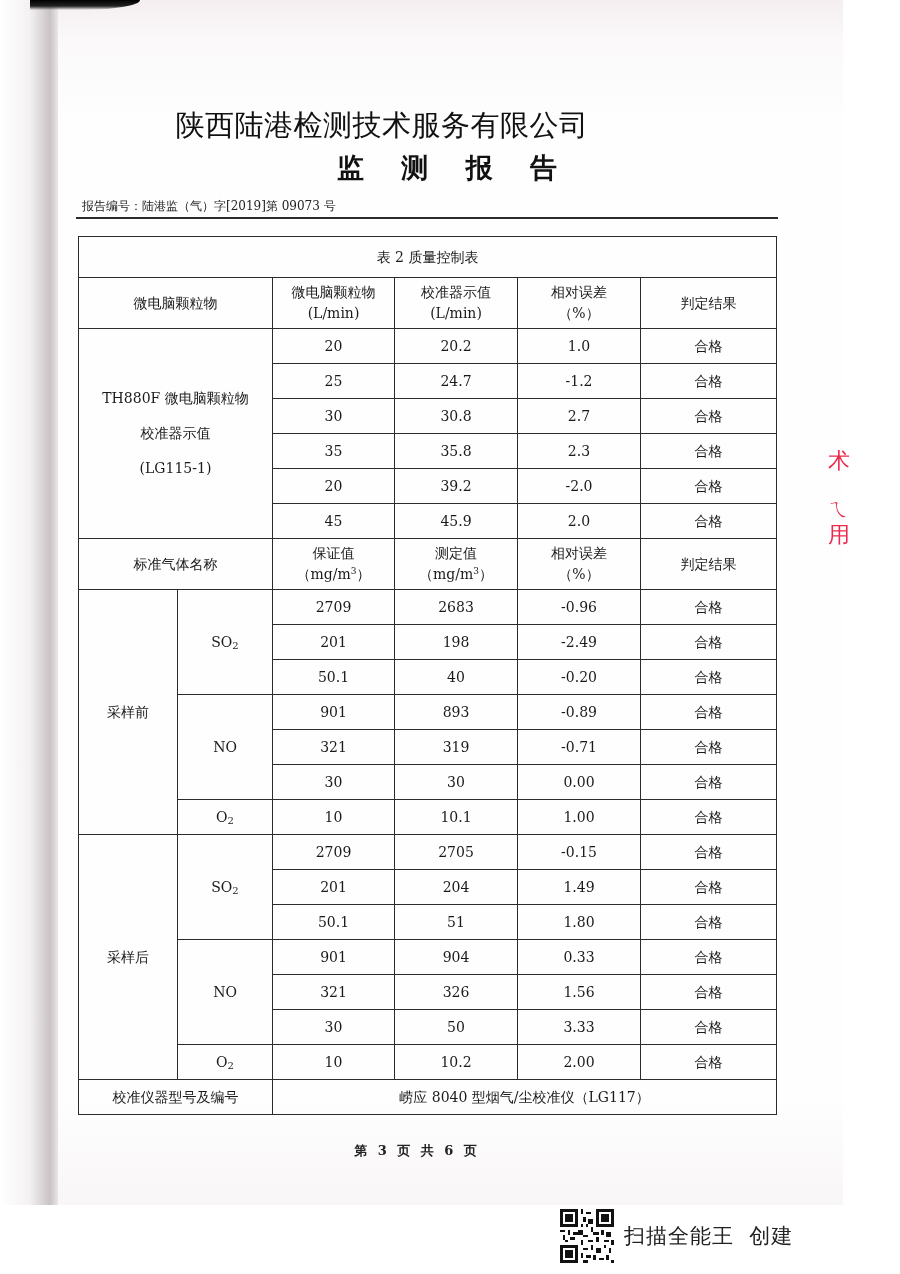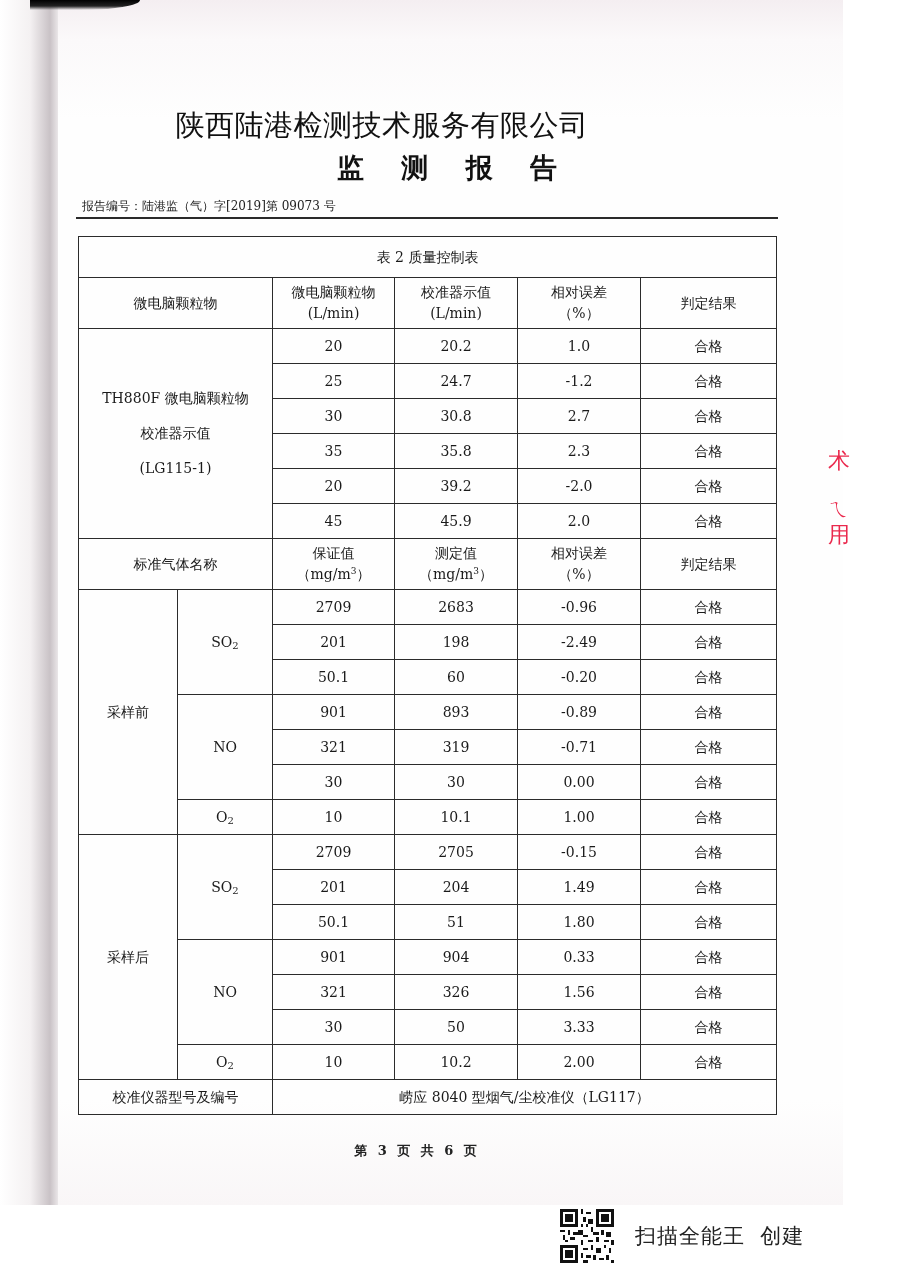--- a/index.html
+++ b/index.html
@@ -68,21 +68,21 @@
   .stamp span { display: block; text-align: center; }
   .watermark {
     position: absolute; left: 560px; top: 1208px; height: 56px;
     display: flex; align-items: center;
   }
   .qr {
     width: 54px; height: 54px; position: relative; background: #fff;
   }
   .qr svg { width: 54px; height: 54px; display: block; }
   .wm-text {
-    margin-left: 21px; font-family: "DejaVu Sans", "Liberation Sans", sans-serif;
+    margin-left: 10px; font-family: "DejaVu Sans", "Liberation Sans", sans-serif;
     font-size: 21px; color: #222; letter-spacing: 1px; white-space: pre;
   }
 </style>
 </head>
 <body>
 
 <div class="scan-edge"></div>
 <div class="page"></div>
 <div class="top-dark"></div>
 
@@ -189,21 +189,21 @@
       <td>合格</td>
     </tr>
     <tr class="data-row">
       <td>201</td>
       <td>198</td>
       <td>-2.49</td>
       <td>合格</td>
     </tr>
     <tr class="data-row">
       <td>50.1</td>
-      <td>60</td>
+      <td>40</td>
       <td>-0.20</td>
       <td>合格</td>
     </tr>
     <tr class="data-row">
       <td rowspan="3"><span>NO</span></td>
       <td>901</td>
       <td>893</td>
       <td>-0.89</td>
       <td>合格</td>
     </tr>

